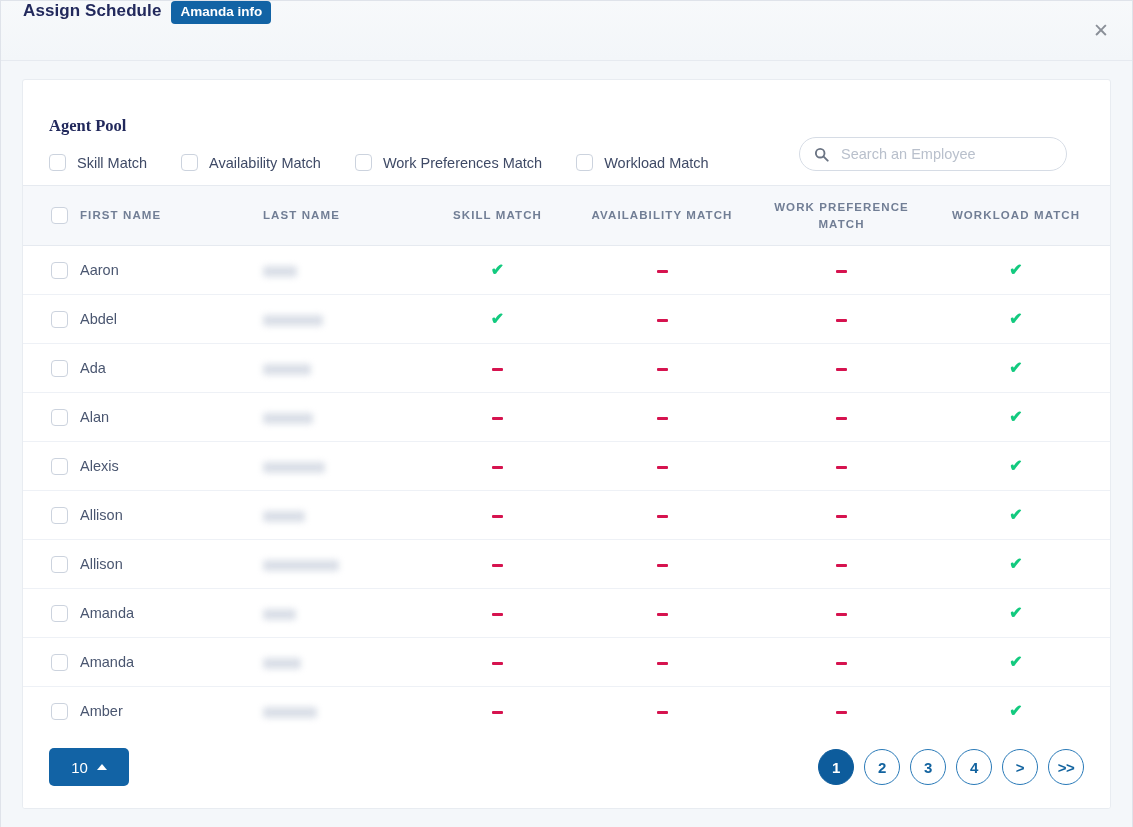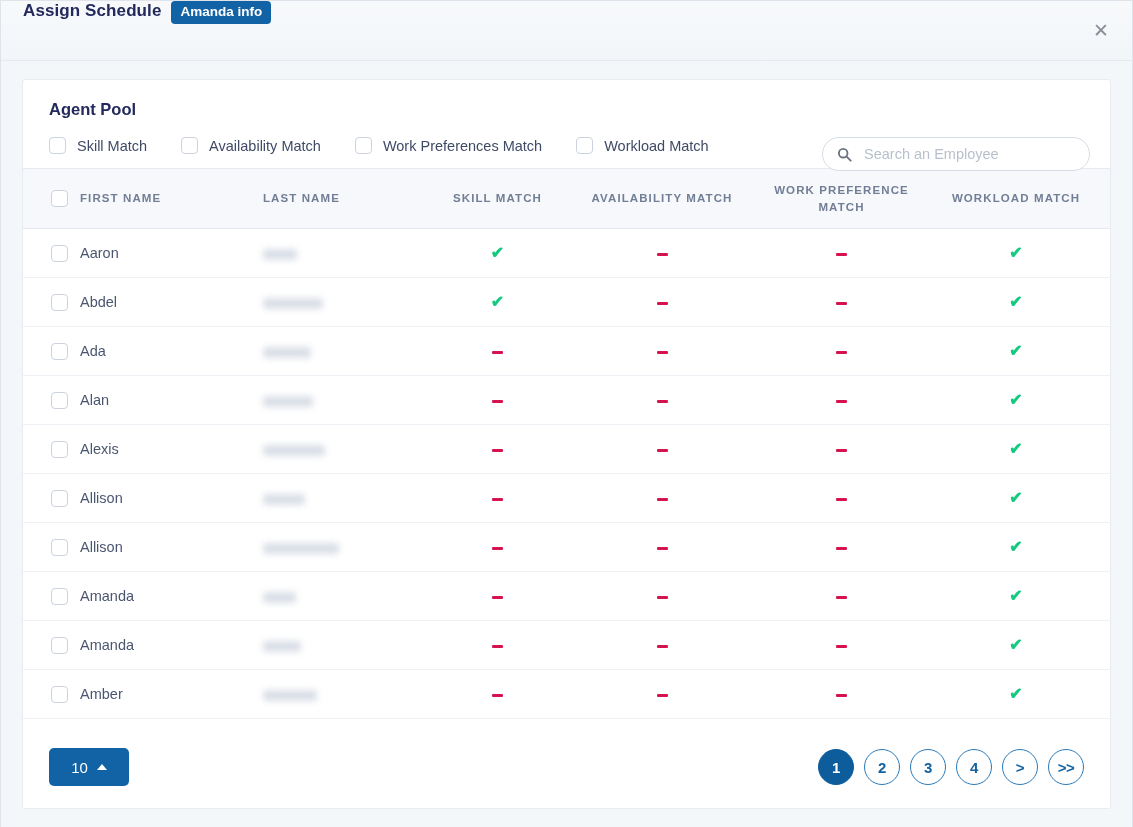--- a/index.html
+++ b/index.html
@@ -91,21 +91,22 @@
 
   
   .filters {
     padding: 20px 26px 14px 26px;
     position: relative;
   }
   .pool-title {
     font-size: 16.5px;
     font-weight: bold;
     color: #22295c;
-    margin: 0 0 18px 0;
+    margin: 16px 0 18px 0;
+    font-family: Liberation Serif, serif;
   }
   .filter-row {
     display: flex;
     align-items: center;
     gap: 0;
   }
   .filter-item {
     display: flex;
     align-items: center;
     margin-right: 34px;
@@ -122,21 +123,21 @@
     flex: 0 0 auto;
   }
   .filter-item .cb { margin-right: 11px; }
   .filter-label {
     font-size: 14.5px;
     color: #3f4a66;
   }
 
   .search-wrap {
     position: absolute;
-    right: 20px;
+    right: 43px;
     top: 57px;
     width: 268px;
     height: 34px;
     border: 1px solid #d6dce5;
     border-radius: 20px;
     display: flex;
     align-items: center;
     padding: 12px 14px;
     box-sizing: border-box;
     background: #fff;

